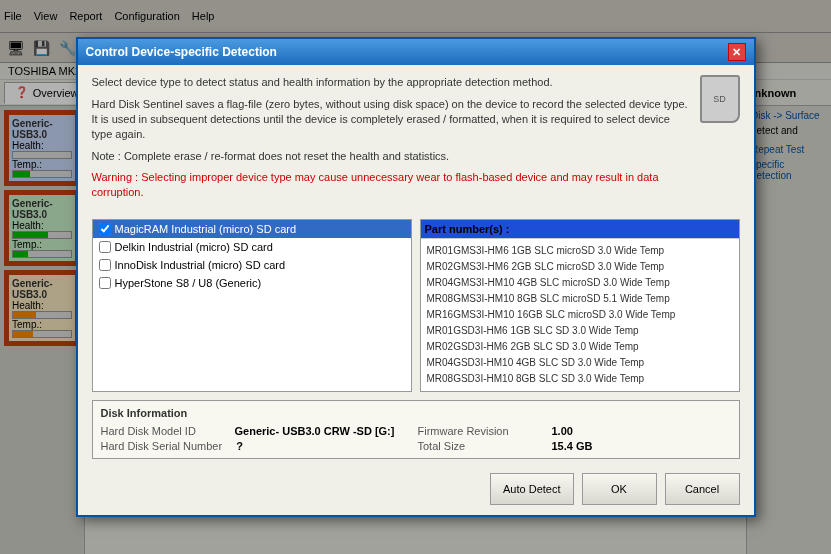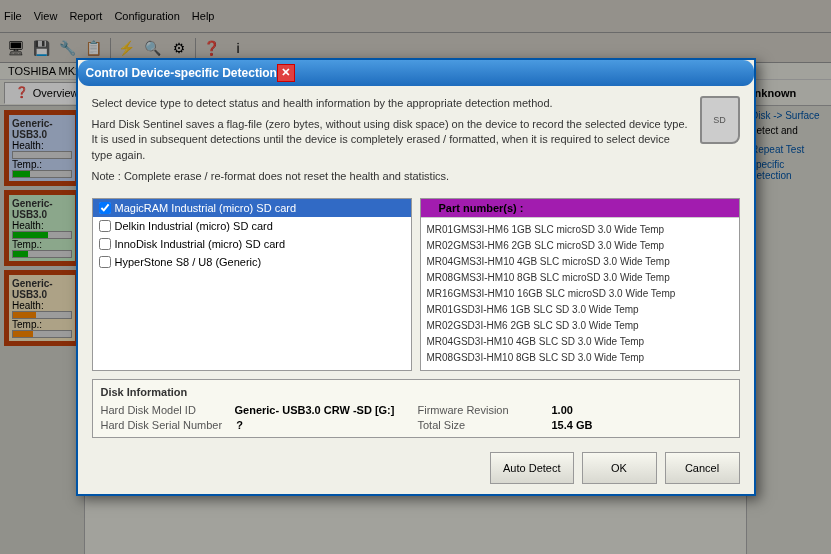--- a/index.html
+++ b/index.html
@@ -149,22 +149,22 @@
       box-shadow: 4px 4px 12px rgba(0,0,0,0.5);
       position: relative;
     }
 
     .dialog-titlebar {
       background: linear-gradient(to bottom, #4a9ae0, #1e6cbd);
       color: white;
       padding: 4px 8px;
       display: flex;
       align-items: center;
+      justify-content: space-between;
       height: 26px;
-      border-radius: 11px;
     }
     .dialog-title {
       font-size: 12px;
       font-weight: bold;
       color: white;
     }
     .dialog-close-btn {
       width: 18px; height: 18px;
       background: #e04040;
       color: white;
@@ -229,25 +229,25 @@
 
     
     .part-numbers-panel {
       flex: 1;
       border: 1px solid #999;
       background: white;
       display: flex;
       flex-direction: column;
     }
     .part-numbers-header {
-      padding: 3px 18px;
+      padding: 3px 4px;
       font-size: 11px;
       font-weight: bold;
       border-bottom: 1px solid #ccc;
-      background: #a21caf;
+      background: #1d4ed8;
     }
     .part-numbers-list {
       flex: 1;
       overflow-y: auto;
       padding: 4px;
     }
     .part-number-item {
       font-size: 10px;
       padding: 1px 2px;
       line-height: 1.4;
@@ -457,20 +457,21 @@
       <div class="dialog-close-btn">✕</div>
     </div>
 
     <div class="dialog-body">
 
       <div style="display:flex; gap:10px; margin-bottom:8px;">
         <div style="flex:1;">
           <p class="dialog-desc">Select device type to detect status and health information by the appropriate detection method.</p>
           <p class="dialog-desc">Hard Disk Sentinel saves a flag-file (zero bytes, without using disk space) on the device to record the selected device type. It is used in subsequent detections until the device is completely erased / formatted, when it is required to select device type again.</p>
           <p class="dialog-note">Note : Complete erase / re-format does not reset the health and statistics.</p>
+          <p class="dialog-warning">Warning : Selecting improper device type may cause unnecessary wear to flash-based device and may result in data corruption.</p>
         </div>
         <div style="flex-shrink:0;">
           <div class="sd-icon">
             <span style="font-size:9px;color:#555;">SD</span>
           </div>
         </div>
       </div>
 
       <div class="dialog-columns">
 
@@ -492,21 +493,21 @@
             <span>HyperStone S8 / U8 (Generic)</span>
           </div>
         </div>
 
         <div class="part-numbers-panel">
           <div class="part-numbers-header">Part number(s) :</div>
           <div class="part-numbers-list" id="part-numbers-list">
           <div class="part-number-item">MR01GMS3I-HM6 1GB SLC microSD 3.0 Wide Temp</div>
               <div class="part-number-item">MR02GMS3I-HM6 2GB SLC microSD 3.0 Wide Temp</div>
               <div class="part-number-item">MR04GMS3I-HM10 4GB SLC microSD 3.0 Wide Temp</div>
-              <div class="part-number-item">MR08GMS3I-HM10 8GB SLC microSD 3.0 Wide Temp</div>
+              <div class="part-number-item">MR08GMS3I-HM10 8GB SLC microSD 5.1 Wide Temp</div>
               <div class="part-number-item">MR16GMS3I-HM10 16GB SLC microSD 3.0 Wide Temp</div>
               <div class="part-number-item">MR01GSD3I-HM6 1GB SLC SD 3.0 Wide Temp</div>
               <div class="part-number-item">MR02GSD3I-HM6 2GB SLC SD 3.0 Wide Temp</div>
               <div class="part-number-item">MR04GSD3I-HM10 4GB SLC SD 3.0 Wide Temp</div>
               <div class="part-number-item">MR08GSD3I-HM10 8GB SLC SD 3.0 Wide Temp</div>
             </div>
         </div>
       </div>
 
       <div class="disk-info-section">

